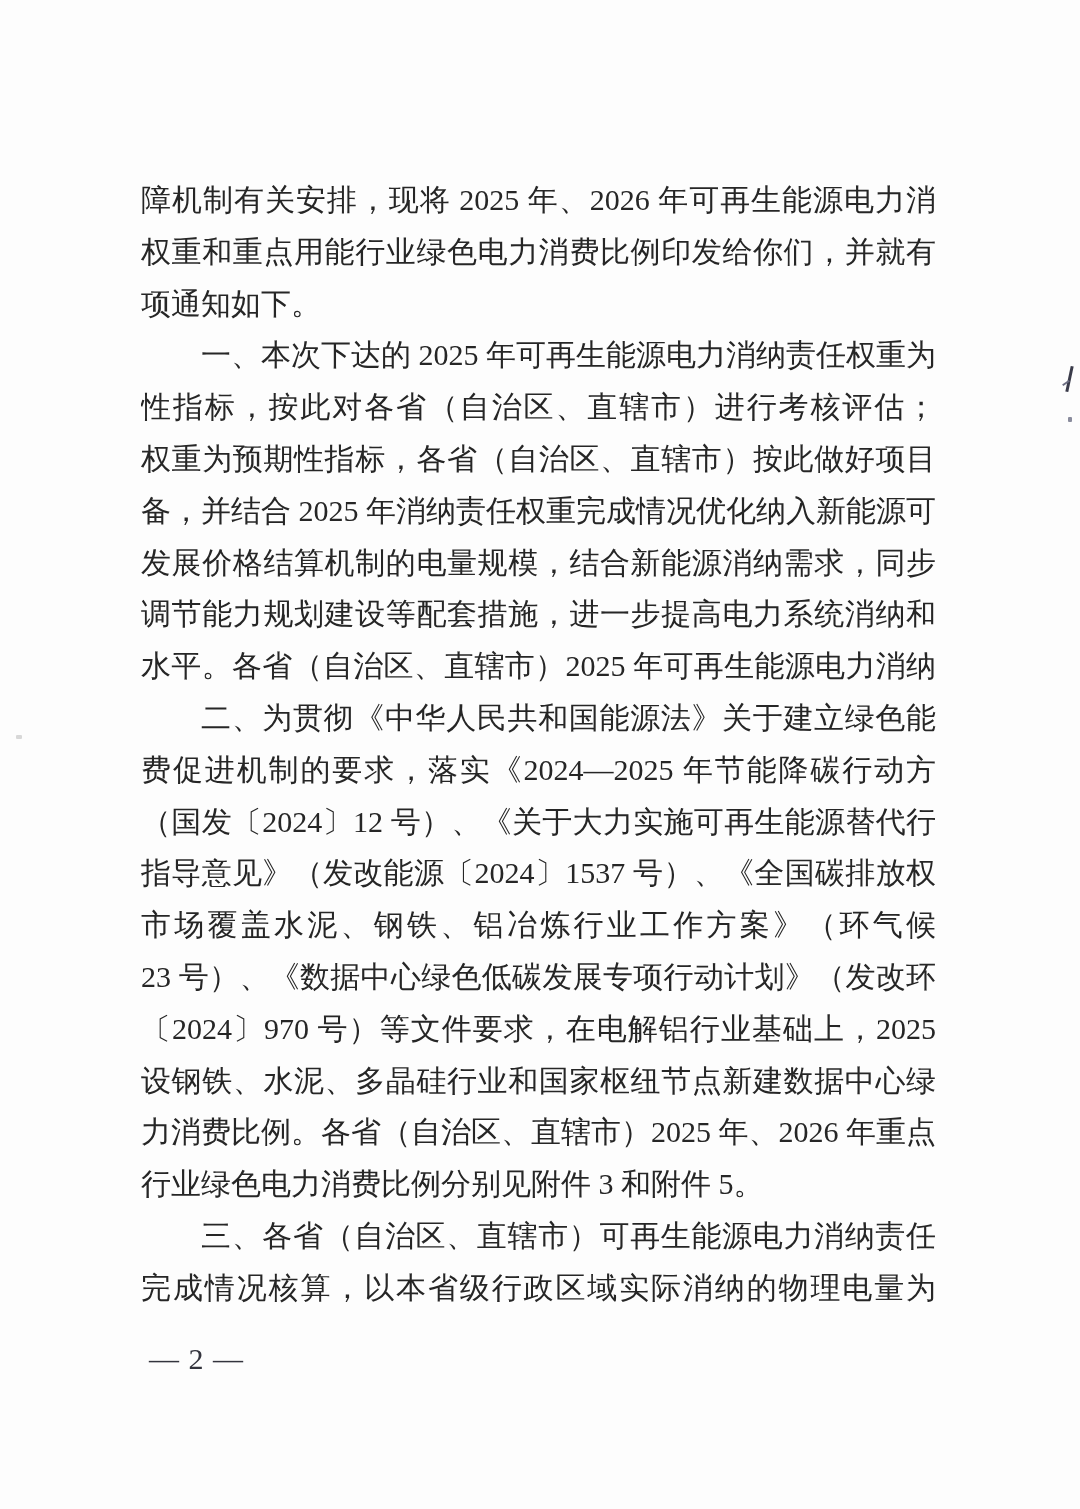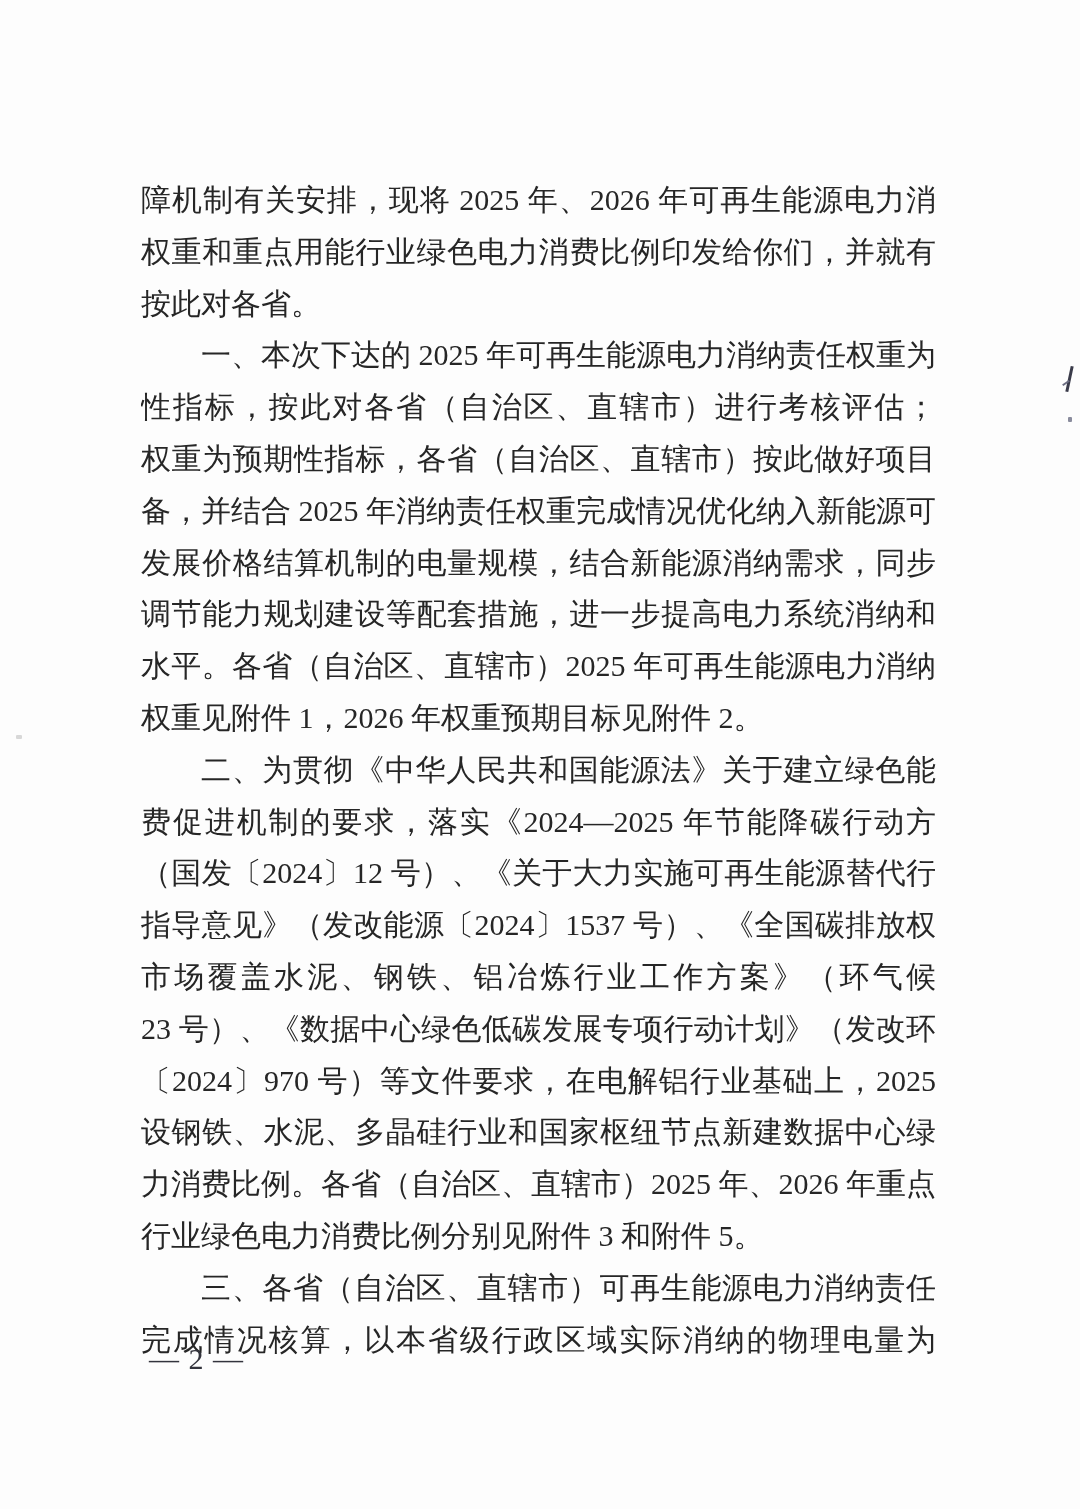--- a/index.html
+++ b/index.html
@@ -94,29 +94,28 @@
   }
 </style>
 </head>
 <body>
 
 <div class="page">
 
   <div class="doc-text">
       <div class="line">障机制有关安排，现将 2025 年、2026 年可再生能源电力消纳责任</div>
       <div class="line">权重和重点用能行业绿色电力消费比例印发给你们，并就有关事</div>
-      <div class="line para-end">按此对各省。</div>
+      <div class="line para-end">项通知如下。</div>
       <div class="line indent">一、本次下达的 2025 年可再生能源电力消纳责任权重为约束</div>
       <div class="line">性指标，按此对各省（自治区、直辖市）进行考核评估；2026 年</div>
       <div class="line">权重为预期性指标，各省（自治区、直辖市）按此做好项目储</div>
       <div class="line">备，并结合 2025 年消纳责任权重完成情况优化纳入新能源可持续</div>
       <div class="line">发展价格结算机制的电量规模，结合新能源消纳需求，同步加强</div>
       <div class="line">调节能力规划建设等配套措施，进一步提高电力系统消纳和调控</div>
       <div class="line">水平。各省（自治区、直辖市）2025 年可再生能源电力消纳责任</div>
-      <div class="line para-end">权重见附件 1，2026 年权重预期目标见附件 2。</div>
       <div class="line indent">二、为贯彻《中华人民共和国能源法》关于建立绿色能源消</div>
       <div class="line">费促进机制的要求，落实《2024—2025 年节能降碳行动方案》</div>
       <div class="line">（国发〔2024〕12 号）、《关于大力实施可再生能源替代行动的</div>
       <div class="line">指导意见》（发改能源〔2024〕1537 号）、《全国碳排放权交易</div>
       <div class="line">市场覆盖水泥、钢铁、铝冶炼行业工作方案》（环气候〔2025〕</div>
       <div class="line">23 号）、《数据中心绿色低碳发展专项行动计划》（发改环资</div>
       <div class="line">〔2024〕970 号）等文件要求，在电解铝行业基础上，2025 年增</div>
       <div class="line">设钢铁、水泥、多晶硅行业和国家枢纽节点新建数据中心绿色电</div>
       <div class="line">力消费比例。各省（自治区、直辖市）2025 年、2026 年重点用能</div>
       <div class="line para-end">行业绿色电力消费比例分别见附件 3 和附件 5。</div>

